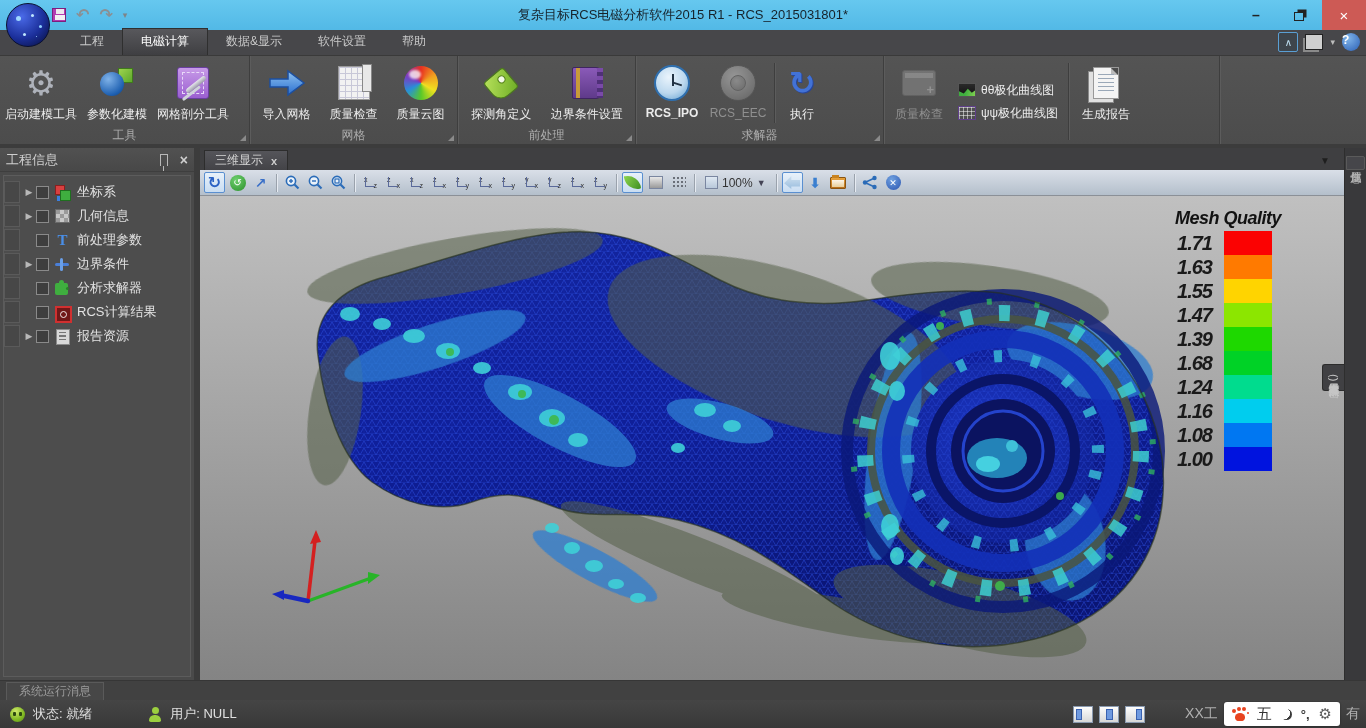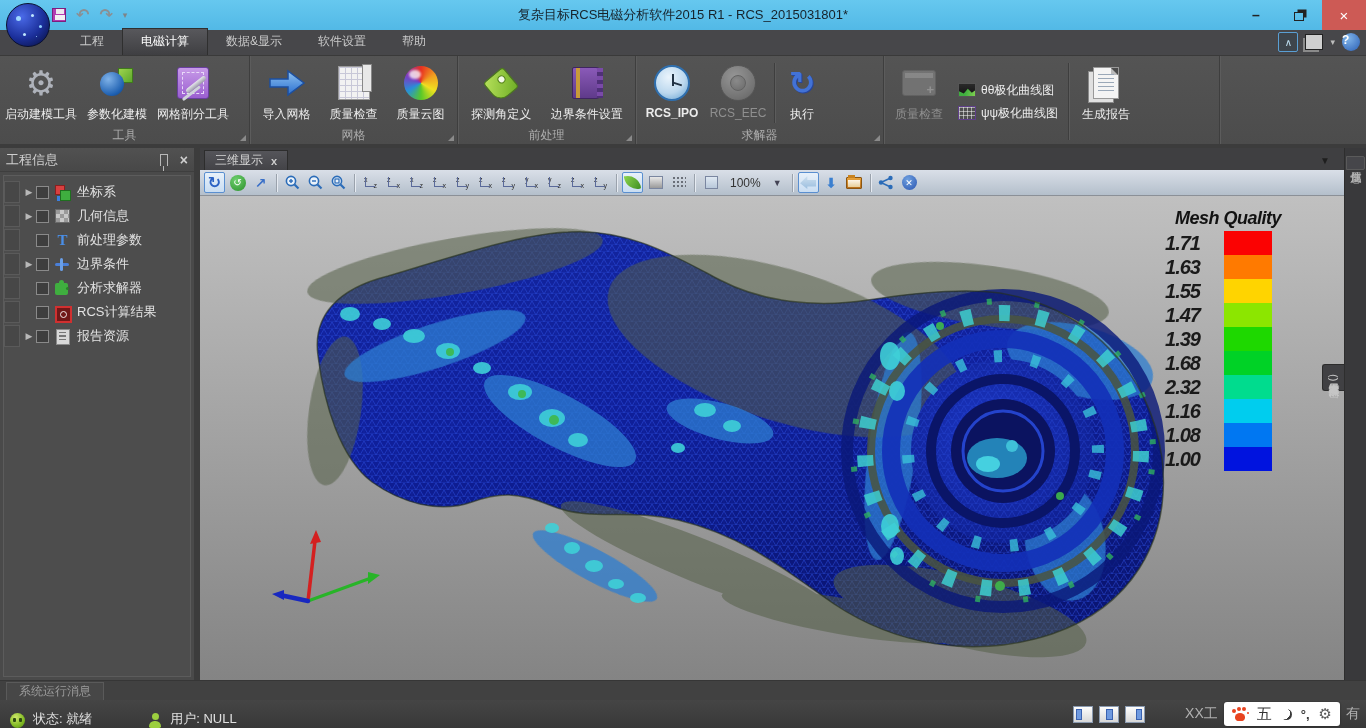--- a/index.html
+++ b/index.html
@@ -138,49 +138,49 @@
   .g-orbit { width:16px; height:16px; border-radius:50%; background:radial-gradient(circle at 38% 30%, #6fd06f, #2a8f2a); color:#fff; font-size:10px; display:flex; align-items:center; justify-content:center; }
   .g-pan { font-size:14px; font-weight:bold; color:#3a70c8; }
   .ax-btn { width:19px; height:19px; position:relative; font-size:7px; color:#2a2a2a; }
   .ax-btn i { font-style:normal; position:absolute; }
   .ax-btn i:first-child { left:3px; top:2px; }
   .ax-btn i:last-child { right:3px; bottom:2px; }
   .ax-btn::after { content:""; position:absolute; left:4px; bottom:4px; width:9px; height:9px; border-left:1px solid #5a6a9a; border-bottom:1px solid #5a6a9a; }
   .g-leaf { width:15px; height:15px; border-radius:2% 95% 10% 95%; background:linear-gradient(135deg,#8cd44e,#3f8f22); transform:rotate(-10deg); }
   .g-gray { width:14px; height:13px; background:linear-gradient(#e8e8e8,#9a9a9a); border:1px solid #7a86a0; }
   .g-dots { width:14px; height:13px; background-image:radial-gradient(#6a6f78 1px,transparent 1px); background-size:4px 4px; }
-  .zoom-box { display:flex; align-items:center; gap:12px; padding:0 4px; height:21px; color:#333; }
+  .zoom-box { display:flex; align-items:center; gap:4px; padding:0 4px; height:21px; color:#333; }
   .zoom-box .zb-sq { width:13px; height:13px; background:linear-gradient(#dfe8f2,#b8c8da); border:1px solid #7a86a0; }
   .zoom-box .zb-caret { font-size:9px; color:#445; }
   .g-prev { width:16px; height:13px; background:linear-gradient(#cfe0f0,#9abede); clip-path:polygon(0 55%,45% 0,45% 30%,100% 30%,100% 80%,45% 80%,45% 100%); }
   .g-down { font-size:14px; font-weight:bold; color:#3a7fd0; }
   .g-folder { position:relative; width:16px; height:12px; background:linear-gradient(#e8a23a,#b86f1c); border:1px solid #8a5512; border-radius:1px; }
   .g-folder::before { content:""; position:absolute; left:1px; top:-3px; width:7px; height:3px; background:#c8821f; }
   .g-folder::after { content:""; position:absolute; inset:2px 1px 1px; background:linear-gradient(#fdf5e8,#e8cf9a); }
   .g-close { width:15px; height:15px; border-radius:50%; background:radial-gradient(circle at 38% 30%, #6fa0e0, #2a55b0); color:#fff; font-size:9px; font-weight:bold; display:flex; align-items:center; justify-content:center; }
 
   .viewport { position:relative; flex:1; background:linear-gradient(#c0c0c0,#848484); overflow:hidden; }
   .viewport svg.model { position:absolute; inset:0; width:100%; height:100%; }
 
   
   .legend { position:absolute; top:12px; right:46px; width:140px; }
   .legend-title { font-style:italic; font-weight:bold; font-size:18px; color:#121212; letter-spacing:-0.5px; margin-bottom:2px; text-align:center; }
   .lg-row { display:flex; align-items:center; height:24px; }
-  .lg-val { width:66px; text-align:right; padding-right:24px; font-style:italic; font-weight:bold; font-size:20px; color:#1a1a1a; letter-spacing:-1px; }
+  .lg-val { width:66px; text-align:right; padding-right:12px; font-style:italic; font-weight:bold; font-size:20px; color:#1a1a1a; letter-spacing:-1px; }
   .lg-sw { width:48px; height:24px; }
 
   
   .right-strip { width:22px; background:#39393b; border-left:1px solid #2e2e2e; position:relative; }
   .v-tab { writing-mode:vertical-rl; text-orientation:mixed; color:#b4b4b4; font-size:11px; background:#46464a; border:1px solid #5a5a5a; border-radius:0 2px 2px 0; padding:6px 1px; position:absolute; left:1px; top:8px; }
   .result-tab { position:absolute; right:0; top:168px; writing-mode:vertical-rl; text-orientation:mixed; background:#404043; color:#c6c6c6; font-size:11px; padding:9px 3px; border:1px solid #2c2c2c; border-right:none; border-radius:3px 0 0 3px; }
 
   
   .bottom-tabstrip { height:20px; background:#414141; border-top:1px solid #363636; display:flex; align-items:flex-end; }
   .msg-tab { margin-left:6px; height:18px; display:flex; align-items:center; padding:0 12px; color:#9c9c9c; font-size:12px; background:#474747; border:1px solid #5a5a5a; border-bottom:none; }
-  .statusbar { height:28px; background:linear-gradient(#454545,#383838); display:flex; align-items:flex-end; padding:0 10px; gap:8px; position:relative; }
+  .statusbar { height:28px; background:linear-gradient(#454545,#383838); display:flex; align-items:center; padding:0 10px; gap:8px; position:relative; }
   .st-ic-status { width:15px; height:15px; border-radius:50%; background:radial-gradient(circle at 38% 30%, #cfe86a, #7fb822 60%, #55881a); position:relative; }
   .st-ic-status::after { content:""; position:absolute; left:3px; top:5px; width:3px; height:4px; background:#2c4a10; box-shadow:6px 0 0 #2c4a10; border-radius:1px; }
   .st-text { color:#e0e0e0; font-size:13px; }
   .st-ic-user { position:relative; width:14px; height:15px; }
   .st-ic-user::before { content:""; position:absolute; left:4px; top:0; width:7px; height:7px; border-radius:50%; background:#9ccf3f; }
   .st-ic-user::after { content:""; position:absolute; left:1px; bottom:0; width:12px; height:7px; border-radius:6px 6px 2px 2px; background:#9ccf3f; }
   .st-right { position:absolute; right:6px; top:0; height:28px; display:flex; align-items:center; gap:6px; }
   .layout-btn { width:20px; height:17px; background:linear-gradient(#fdfdfd,#d8d8d8); border:1px solid #8a9ab0; position:relative; }
   .layout-btn i { position:absolute; top:2px; bottom:2px; background:#6f9ae0; border:1px solid #3a62b0; }
   .layout-btn.l i { left:2px; width:6px; }
@@ -698,21 +698,21 @@
             </div>
           <div class="lg-row">
               <span class="lg-val">1.39</span>
               <span class="lg-sw" style="background: rgb(30, 216, 0);"></span>
             </div>
           <div class="lg-row">
               <span class="lg-val">1.68</span>
               <span class="lg-sw" style="background: rgb(0, 210, 38);"></span>
             </div>
           <div class="lg-row">
-              <span class="lg-val">2.32</span>
+              <span class="lg-val">1.24</span>
               <span class="lg-sw" style="background: rgb(0, 220, 142);"></span>
             </div>
           <div class="lg-row">
               <span class="lg-val">1.16</span>
               <span class="lg-sw" style="background: rgb(0, 205, 238);"></span>
             </div>
           <div class="lg-row">
               <span class="lg-val">1.08</span>
               <span class="lg-sw" style="background: rgb(0, 119, 242);"></span>
             </div>

